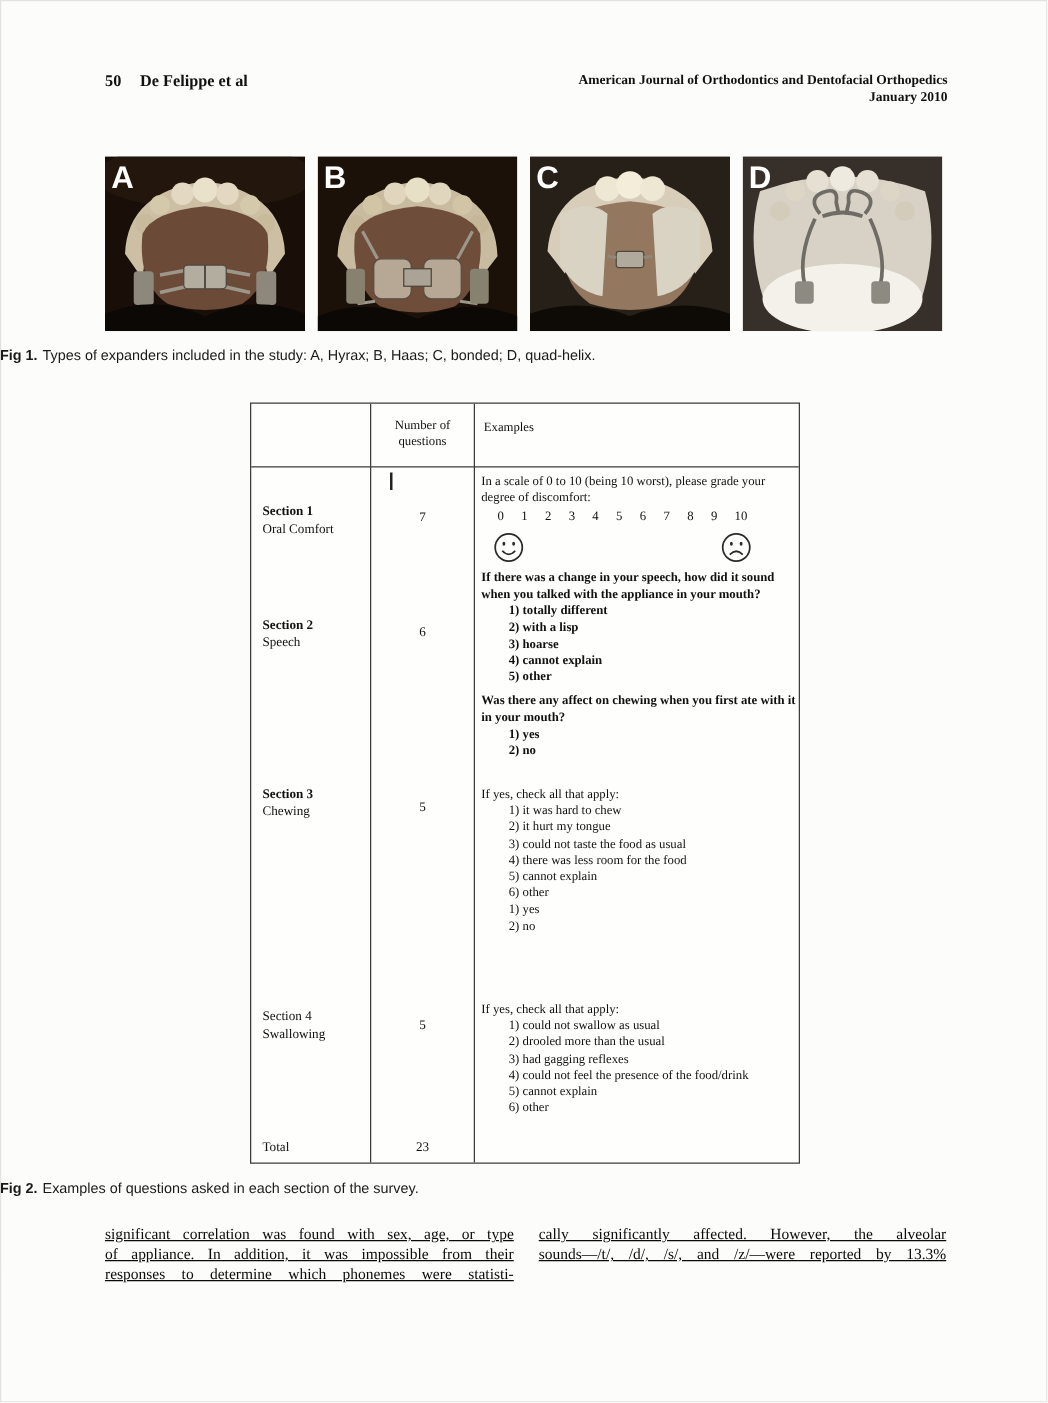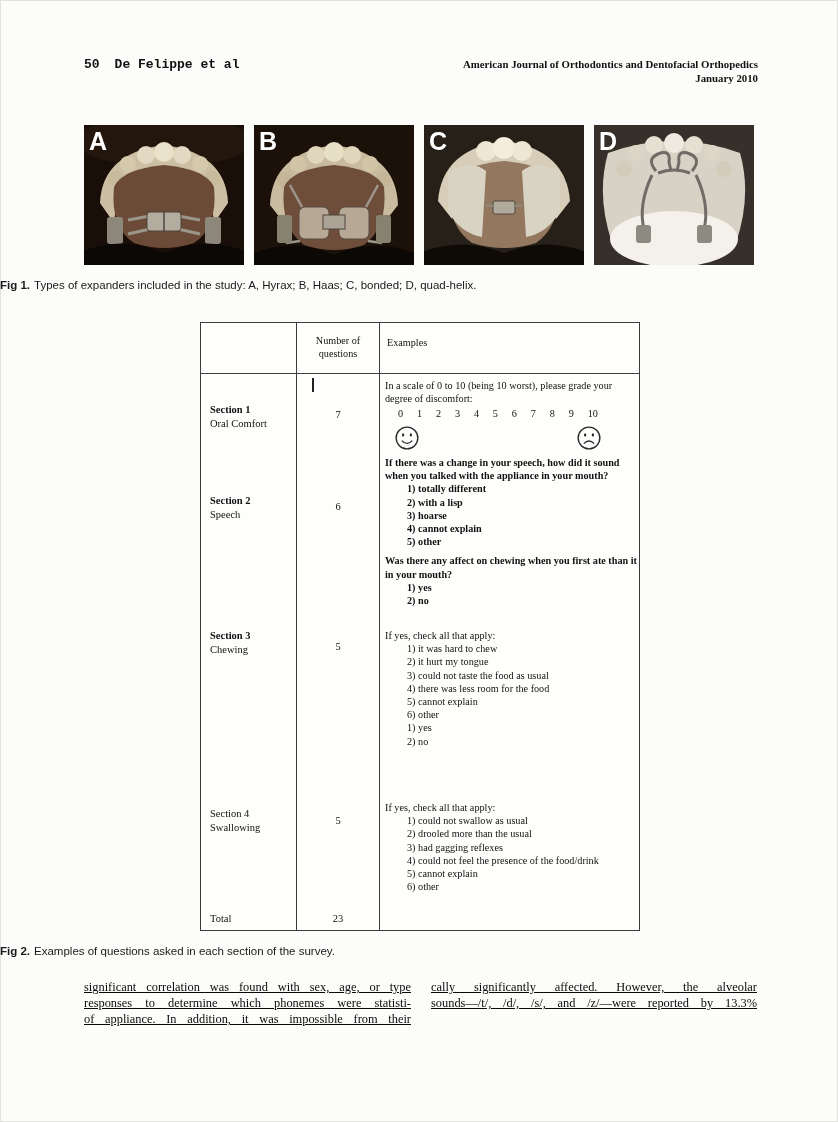--- a/index.html
+++ b/index.html
@@ -5,21 +5,21 @@
   * { margin:0; padding:0; box-sizing:border-box; }
   html,body { background:#ffffff; }
   .page {
     position:relative; width:838px; height:1122px; margin:0 auto;
     background:#fcfcfa; color:#111;
     font-family:"Liberation Serif", serif;
     box-shadow: inset 0 0 0 1px #e2e2e0;
     overflow:hidden;
   }
   
-  .hdr-left { position:absolute; left:84px; top:57px; font-size:13px; font-weight:bold;font-family:Liberation Mono, monospace; }
+  .hdr-left { position:absolute; left:84px; top:57px; font-size:13px; font-weight:bold; }
   .hdr-left .pgnum { margin-right:15px; }
   .hdr-right { position:absolute; right:80px; top:57px; text-align:right; font-size:10.8px; font-weight:bold; line-height:14px; }
   
   .figrow { position:absolute; left:84px; top:125px; display:flex; gap:10px; }
   .panel { width:160px; height:140px; overflow:hidden; }
   .panel svg { display:block; width:160px; height:140px; }
   .fig-caption { position:absolute; left:0; width:692px; text-align:left;
     font-family:"Liberation Sans", sans-serif; font-size:11.5px; color:#1a1a1a; }
   #cap1 { top:279px; }
   #cap2 { top:945px; }
@@ -221,21 +221,21 @@
 
     <div class="ex b2">
       <div>If there was a change in your speech, how did it sound when you talked with the appliance in your mouth?</div>
       <div class="opts">
         <div>1) totally different</div>
         <div>2) with a lisp</div>
         <div>3) hoarse</div>
         <div>4) cannot explain</div>
         <div>5) other</div>
       </div>
-      <div class="q2">Was there any affect on chewing when you first ate than it in your mouth?</div>
+      <div class="q2">Was there any affect on chewing when you first ate with it in your mouth?</div>
       <div class="opts">
         <div>1) yes</div>
         <div>2) no</div>
       </div>
     </div>
 
     <div class="ex b3">
       <div>If yes, check all that apply:</div>
       <div class="opts">
         <div>1) it was hard to chew</div>
@@ -263,21 +263,21 @@
       </div>
     </div>
   </div>
 
   <div class="fig-caption" id="cap2">
     <span class="cap-label">Fig 2.</span><span>Examples of questions asked in each section of the survey.</span>
   </div>
 
   <div class="bodycol" id="bodyL">
     <div class="jline">significant correlation was found with sex, age, or type</div>
+    <div class="jline">of appliance. In addition, it was impossible from their</div>
     <div class="jline">responses to determine which phonemes were statisti-</div>
-    <div class="jline">of appliance. In addition, it was impossible from their</div>
   </div>
   <div class="bodycol" id="bodyR">
     <div class="jline">cally significantly affected. However, the alveolar</div>
     <div class="jline">sounds—/t/, /d/, /s/, and /z/—were reported by 13.3%</div>
   </div>
 
 </div>
 
 </body></html>

